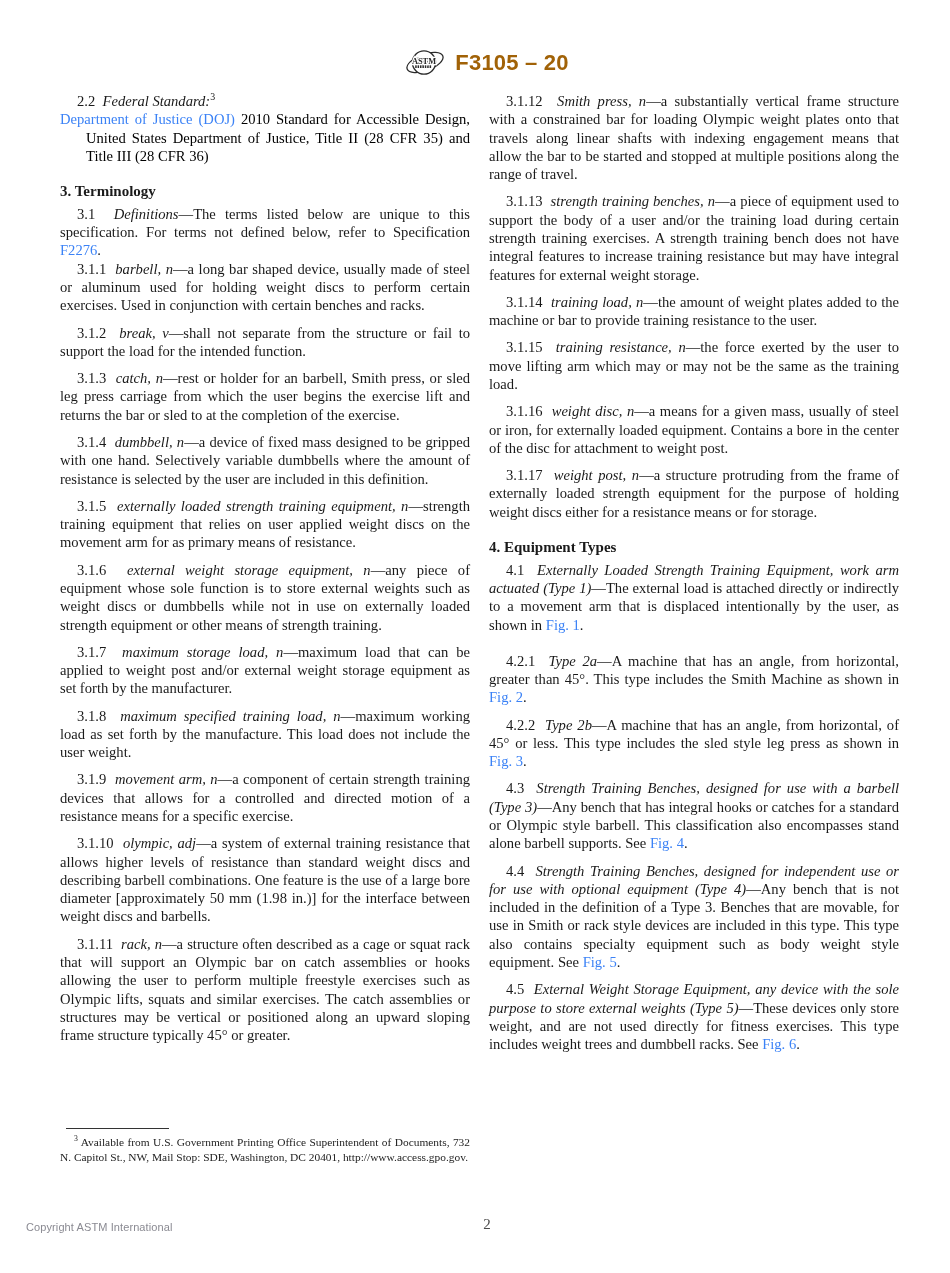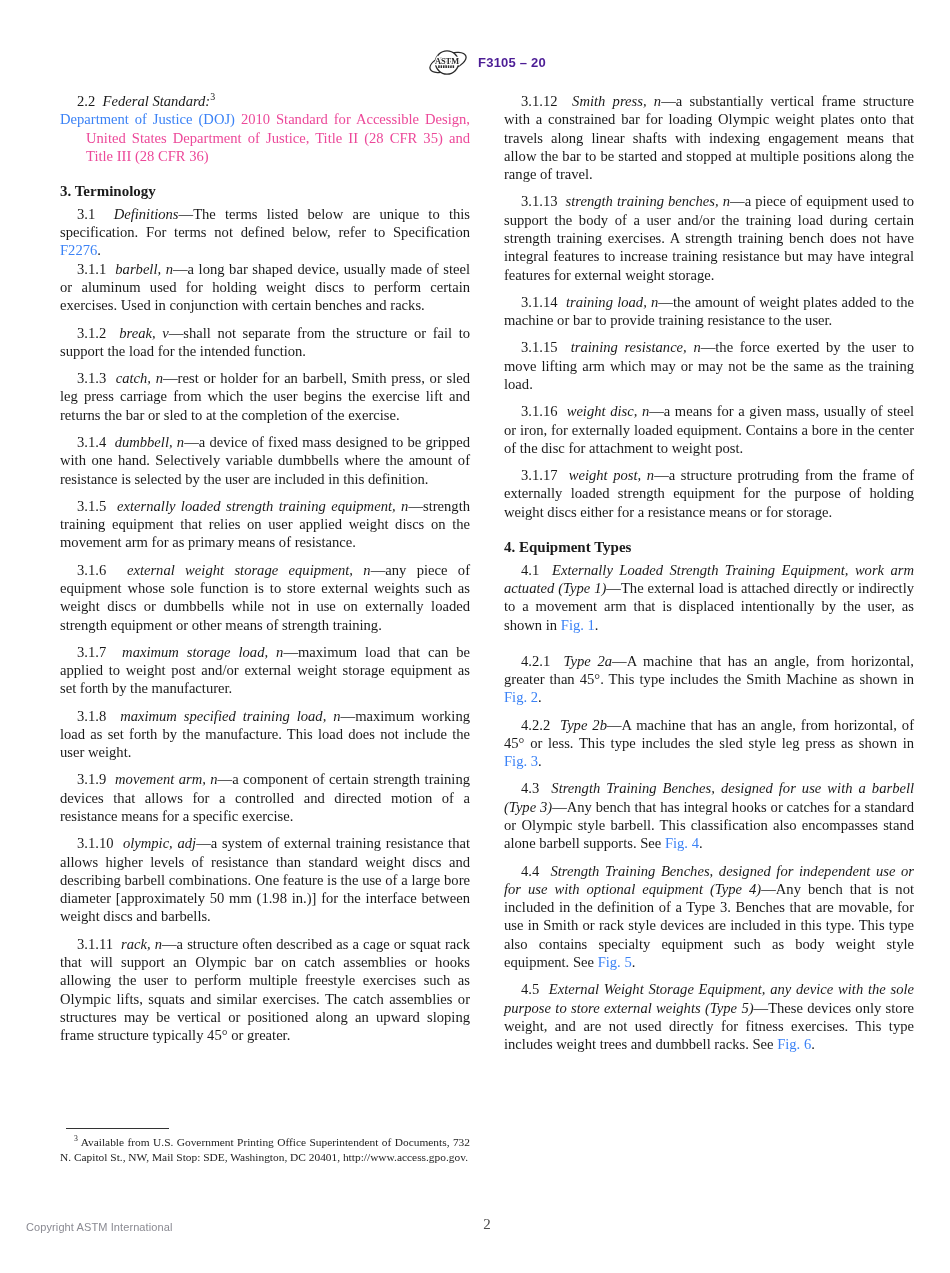--- a/index.html
+++ b/index.html
@@ -34,36 +34,36 @@
     align-items: center;
     justify-content: center;
     gap: 10px;
   }
   .astm-logo {
     width: 40px;
     height: 29px;
     display: block;
   }
   .doc-designation {
-    font-size: 13px;
+    font-size: 22px;
     font-weight: bold;
     letter-spacing: 0.2px;
-    color: #4c1d95;
+    color: #a16207;
     font-family: "Liberation Sans", sans-serif;
   }
 
   
   .columns {
     position: absolute;
     top: 92px;
     left: 48px;
     width: 854px;
     height: 1030px;
     display: flex;
-    gap: 34px;
+    gap: 19px;
   }
   .col {
     width: 410px;
     position: relative;
   }
 
   
   .p {
     margin: 0 0 0 0;
     font-size: 14.6px;
@@ -86,21 +86,21 @@
   .sec-head {
     font-size: 15px;
     font-weight: bold;
     line-height: 1.25;
     margin: 0;
     text-align: left;
   }
 
   i, .it { font-style: italic; }
   .red { color: #3b82f6; }
-  .blue { color: #ec4899; }
+  .blue { color: #000000; }
   sup {
     font-size: 0.68em;
     vertical-align: super;
     line-height: 0;
   }
 
   
   .footnote-block {
     position: absolute;
     left: 48px;

